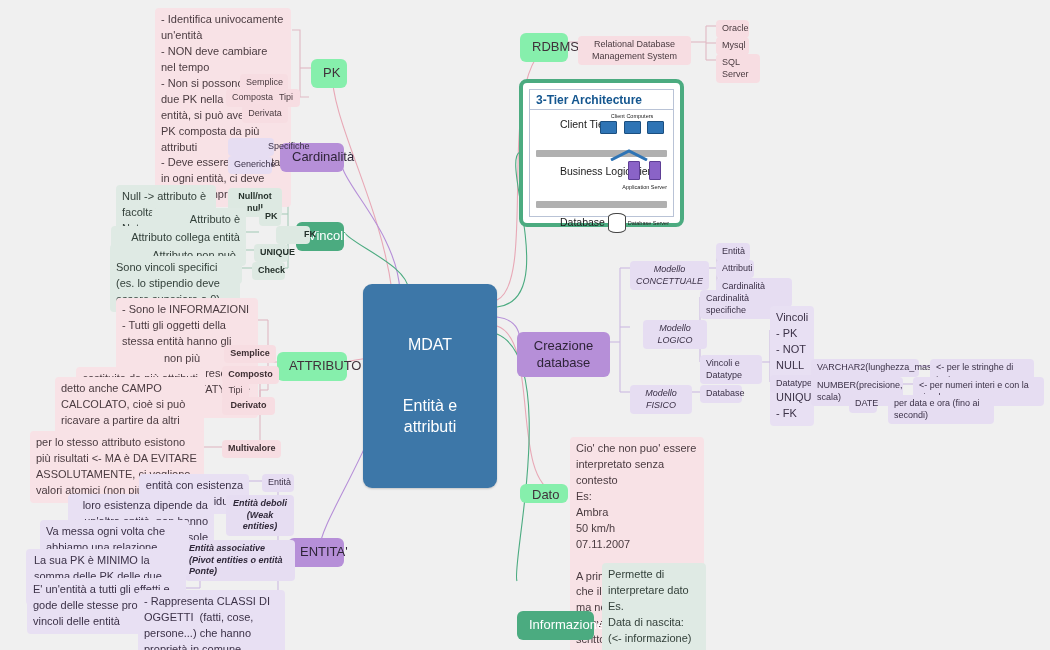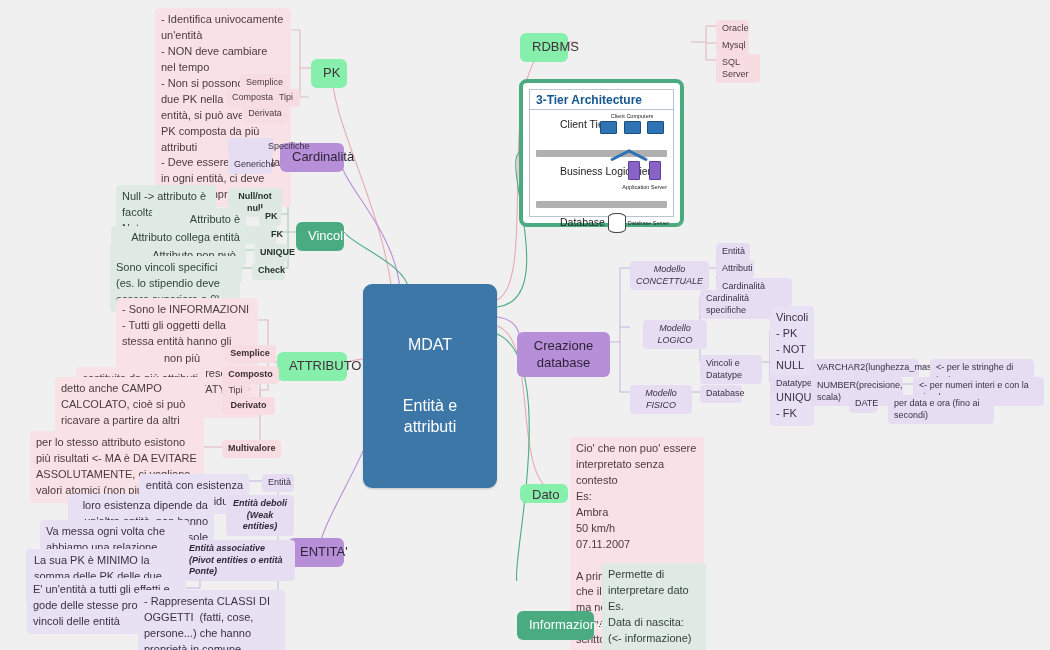--- a/index.html
+++ b/index.html
@@ -199,21 +199,21 @@
 
   <div class="node main green" style="left:296px;top:222px;width:48px;">Vincoli</div>
 
   <div class="node chip greenB tcenter" style="left:228px;top:188px;width:54px;">Null/not null</div>
   <div class="node note green" style="left:116px;top:185px;width:100px;">Null -&gt; attributo è facoltativo
 Not null -&gt; attributo è obbligatorio</div>
 
   <div class="node chip greenB tcenter" style="left:259px;top:208px;width:22px;">PK</div>
   <div class="node note green tright" style="left:152px;top:208px;width:94px;">Attributo è obbligatorio e unico</div>
 
-  <div class="node chip greenB tcenter" style="left:243px;top:226px;width:22px;padding-left:28px;">FK</div>
+  <div class="node chip greenB tcenter" style="left:276px;top:226px;width:22px;padding-left:28px;">FK</div>
   <div class="node note green tright" style="left:111px;top:226px;width:135px;">Attributo collega entità con un'altra entità</div>
 
   <div class="node chip greenB tcenter" style="left:254px;top:244px;width:34px;">UNIQUE</div>
   <div class="node note green tright" style="left:110px;top:244px;width:132px;">Attributo non può contenere dati duplicati</div>
 
   <div class="node chip greenB tcenter" style="left:252px;top:262px;width:33px;">Check</div>
   <div class="node note green" style="left:110px;top:256px;width:130px;">Sono vincoli specifici (es. lo stipendio deve essere superiore a 0)</div>
 
   <div class="node main pink" style="left:277px;top:352px;width:70px;">ATTRIBUTO</div>
   <div class="node note pink" style="left:116px;top:298px;width:142px;">- Sono le INFORMAZIONI
@@ -247,20 +247,21 @@
   <div class="node chip purpleB" style="left:185px;top:540px;width:110px;padding:3px 4px;">Entità associative
 (Pivot entities o entità Ponte)</div>
   <div class="node note purple" style="left:40px;top:520px;width:149px;">Va messa ogni volta che abbiamo una relazione M:M!!</div>
   <div class="node note purple" style="left:26px;top:549px;width:160px;padding-left:8px;">La sua PK è MINIMO la somma delle PK delle due entità da cui deriva</div>
   <div class="node note purple" style="left:27px;top:578px;width:159px;">E' un'entità a tutti gli effetti e gode delle stesse proprietà e vincoli delle entità</div>
 
   <div class="node note purple" style="left:138px;top:590px;width:147px;">- Rappresenta CLASSI DI OGGETTI  (fatti, cose, persone...) che hanno proprietà in comune
 - L'OCCORRENZA O ISTANZA è una 'riga' di una entità</div>
 
   <div class="node main pink" style="left:520px;top:33px;width:48px;">RDBMS</div>
+  <div class="node chip pink tcenter" style="left:578px;top:36px;width:113px;">Relational Database Management System</div>
   <div class="node chip pink" style="left:716px;top:20px;width:33px;">Oracle</div>
   <div class="node chip pink" style="left:716px;top:37px;width:33px;">Mysql</div>
   <div class="node chip pink" style="left:716px;top:54px;width:44px;">SQL Server</div>
 
   <div class="imgnode" style="left:519px;top:79px;width:165px;height:148px;">
     <div class="tierwrap">
       <div class="tier-title">3-Tier Architecture</div>
       <div style="height:1px;background:#b9c3d6;margin:0 0 2px 0;"></div>
 
       <div class="tier-row">

